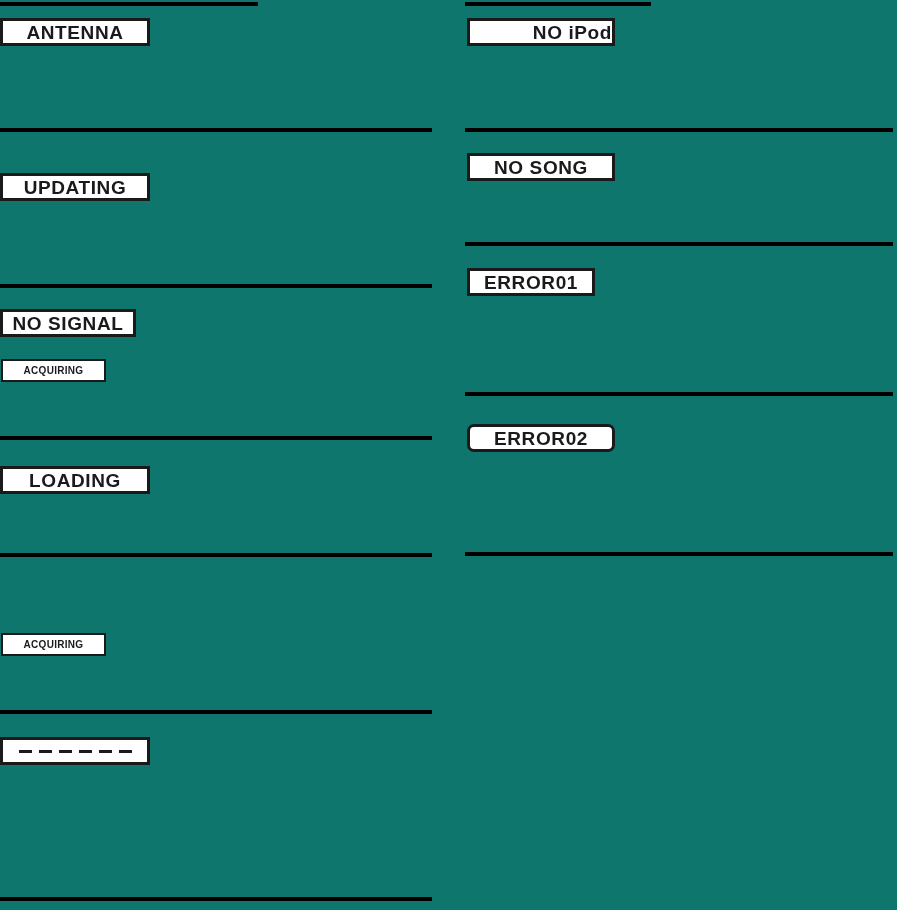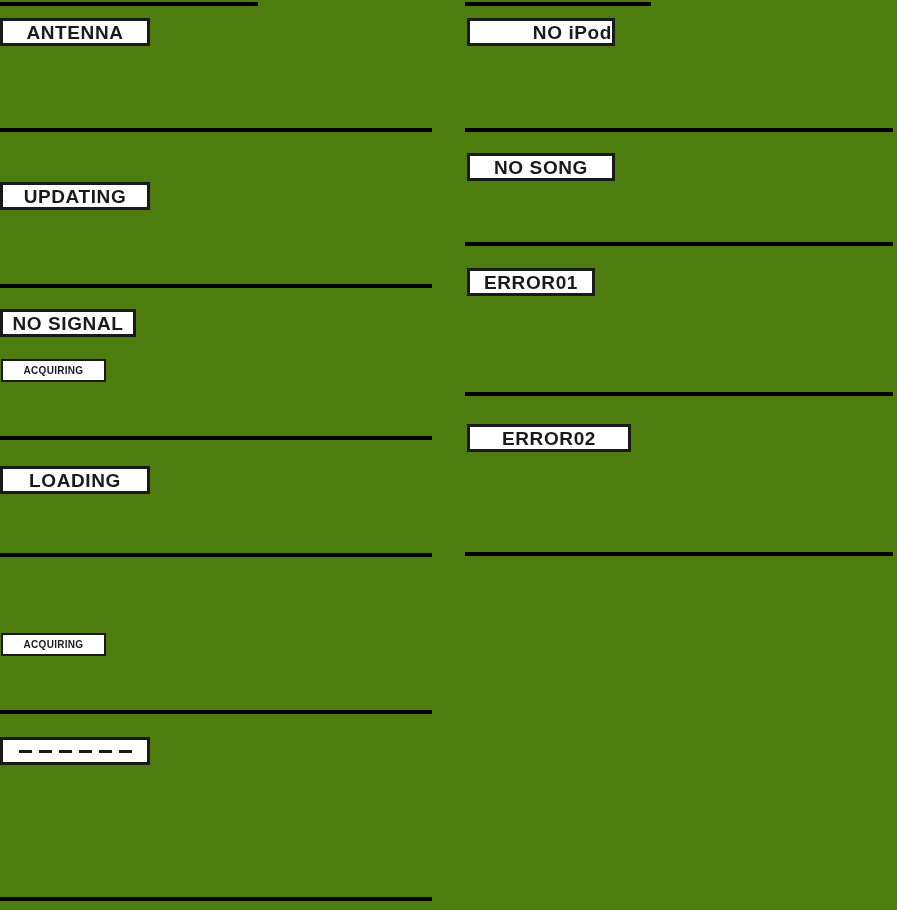--- a/index.html
+++ b/index.html
@@ -10,21 +10,21 @@
   }
   body {
     font-family: "Liberation Sans", sans-serif;
     color: #1a1a1a;
     -webkit-font-smoothing: antialiased;
   }
   #page {
     position: relative;
     width: 897px;
     height: 910px;
-    background: #4d7c0f;
+    background: #0f766e;
     overflow: hidden;
   }
   
   .rule {
     position: absolute;
     background: #000000;
     height: 4px;
   }
   
   .disp-box {
@@ -71,21 +71,21 @@
 <div id="page">
 
   <div class="rule" style="left:0px; top:2px; width:258px;"></div>
 
   <div class="disp-box big" style="left:0px; top:18px; width:150px;">
     <span>ANTENNA</span>
   </div>
 
   <div class="rule" style="left:0px; top:128px; width:432px;"></div>
 
-  <div class="disp-box big" style="left:0px; top:182px; width:150px;">
+  <div class="disp-box big" style="left:0px; top:173px; width:150px;">
     <span>UPDATING</span>
   </div>
 
   <div class="rule" style="left:0px; top:284px; width:432px;"></div>
 
   <div class="disp-box big" style="left:0px; top:309px; width:136px;">
     <span>NO SIGNAL</span>
   </div>
 
   <div class="disp-box small" style="left:1px; top:359px; width:105px;">
@@ -133,19 +133,19 @@
   </div>
 
   <div class="rule" style="left:465px; top:242px; width:428px;"></div>
 
   <div class="disp-box big" style="left:467px; top:268px; width:128px;">
     <span>ERROR01</span>
   </div>
 
   <div class="rule" style="left:465px; top:392px; width:428px;"></div>
 
-  <div class="disp-box big" style="left:467px; top:424px; width:164px;">
+  <div class="disp-box big" style="left:467px; top:424px; width:148px;border-radius:7px;">
     <span>ERROR02</span>
   </div>
 
   <div class="rule" style="left:465px; top:552px; width:428px;"></div>
 
 </div>
 
 </body></html>

